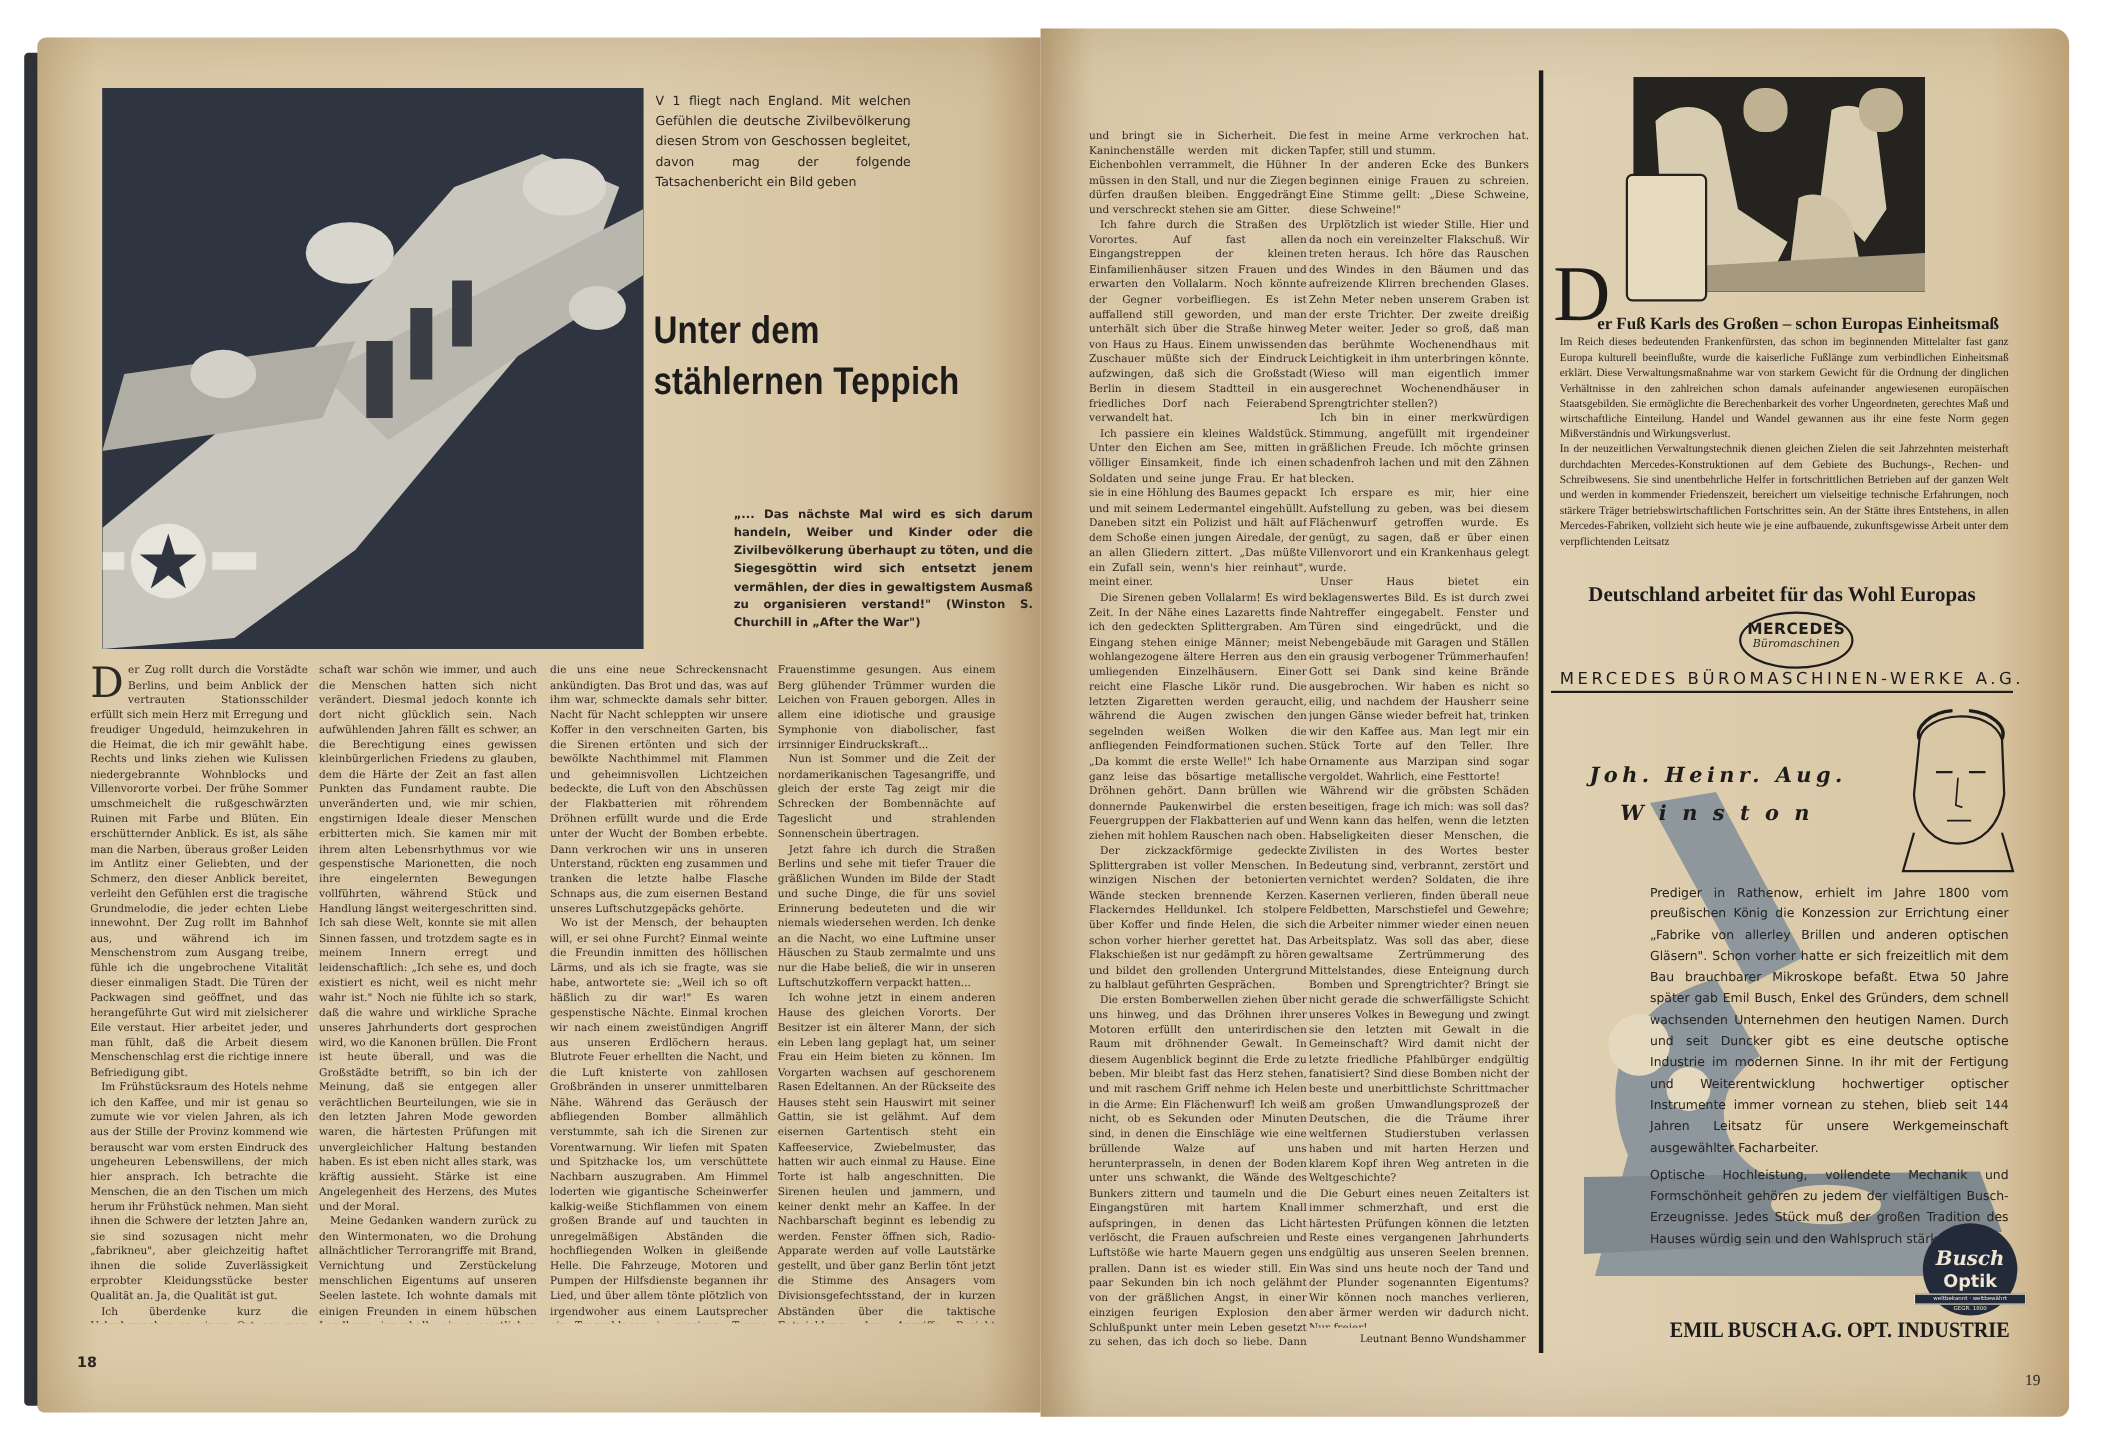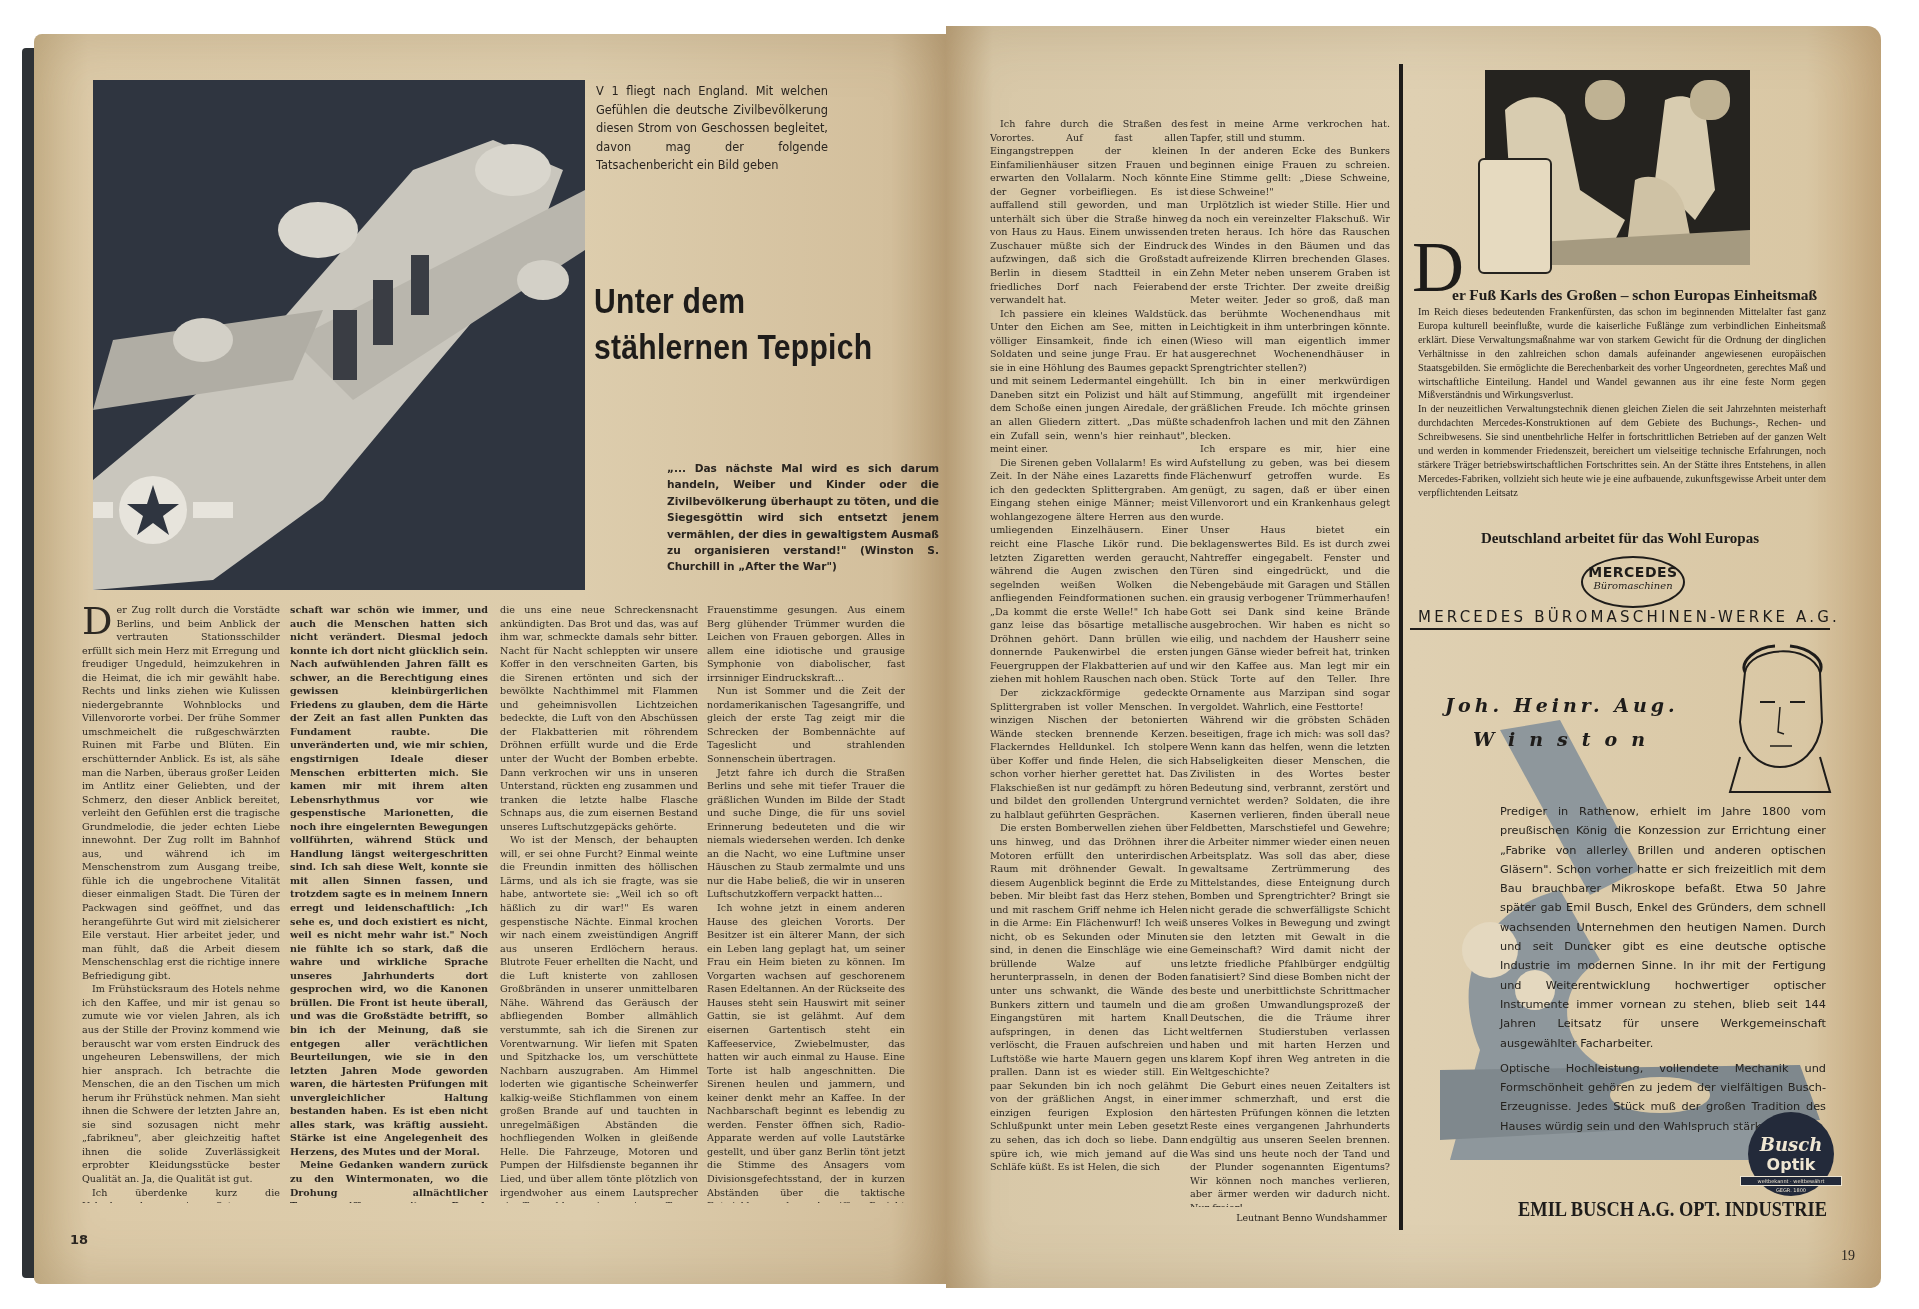--- a/index.html
+++ b/index.html
@@ -21,21 +21,21 @@
   .dropcap { float:left; font-size:38px; line-height:32px; margin:2px 4px 0 0; font-family:"DejaVu Serif", serif; }
   .pagenum { position:absolute; font-family:"DejaVu Sans", sans-serif; font-weight:bold; font-size:13px; color:#2a2520; }
   .vrule { position:absolute; left:1399px; top:64px; width:4px; height:1166px; background:#1e1c1a; }
   .hrule { position:absolute; left:1410px; top:628px; width:420px; height:2px; background:#1e1c1a; }
   .illus { position:absolute; left:1485px; top:70px; width:265px; height:195px; background:#25231f; overflow:hidden; }
   .scroll { position:absolute; left:1478px; top:158px; width:70px; height:112px; background:#e6dac0; border:2px solid #25231f; border-radius:6px; }
   .bigD { position:absolute; left:1412px; top:236px; font-family:"Liberation Serif", serif; font-size:72px; line-height:62px; color:#1e1c1a; }
   .ad-title { position:absolute; left:1452px; top:286px; font-family:"Liberation Serif", serif; font-weight:bold; font-size:15.5px; color:#1e1c1a; white-space:nowrap; }
   .ad-body { position:absolute; left:1418px; top:305px; width:408px; font-family:"Liberation Serif", serif; font-size:10.3px; line-height:13.9px; color:#2a2520; text-align:justify; }
   .ad-body p { margin:0; }
-  .ad-slogan { position:absolute; left:1410px; top:530px; width:420px; text-align:center; font-family:"Liberation Serif", serif; font-weight:bold; font-size:15px; color:#1e1c1a; }
+  .ad-slogan { position:absolute; left:1410px; top:530px; width:420px; text-align:center; font-family:"Liberation Serif", serif; font-weight:bold; font-size:19px; color:#1e1c1a; }
   .merc-logo { position:absolute; left:1581px; top:556px; width:100px; height:48px; border:2.5px solid #1e1c1a; border-radius:50%; text-align:center; }
   .merc-logo .m1 { display:block; margin-top:6px; font-family:"DejaVu Sans", sans-serif; font-weight:bold; font-size:14px; letter-spacing:0.5px; color:#1e1c1a; }
   .merc-logo .m2 { display:block; font-family:"DejaVu Serif", serif; font-style:italic; font-size:10px; color:#1e1c1a; }
   .merc-company { position:absolute; left:1418px; top:608px; width:410px; font-family:"DejaVu Sans", sans-serif; font-size:15px; letter-spacing:3.2px; color:#1e1c1a; white-space:nowrap; }
   .scope { position:absolute; left:1440px; top:720px; width:380px; height:440px; }
   .dun-name { position:absolute; left:1445px; top:688px; font-family:"DejaVu Serif", serif; font-style:italic; font-weight:bold; font-size:19px; line-height:34px; color:#1e1c1a; letter-spacing:4px; }
   .dun-name span { display:block; }
   .dun-name .l2 { margin-left:28px; letter-spacing:14px; }
   .portrait { position:absolute; left:1720px; top:642px; width:120px; height:155px; }
   .busch-body { position:absolute; left:1500px; top:802px; width:326px; font-family:"DejaVu Sans", sans-serif; font-size:11.3px; line-height:19.3px; color:#25221e; text-align:justify; }
@@ -80,40 +80,41 @@
   <div>Unter dem</div>
   <div>stählernen Teppich</div>
 </div>
 <div class="quote">„... Das nächste Mal wird es sich darum handeln, Weiber und Kinder oder die Zivilbevölkerung überhaupt zu töten, und die Siegesgöttin wird sich entsetzt jenem vermählen, der dies in gewaltigstem Ausmaß zu organisieren verstand!" (Winston S. Churchill in „After the War")</div>
 
 <div class="col" style="left:82px; top:603px; width:198px; height:600px; overflow:hidden;">
   <p class="first"><span class="dropcap">D</span><span>er Zug rollt durch die Vorstädte Berlins, und beim Anblick der vertrauten Stationsschilder erfüllt sich mein Herz mit Erregung und freudiger Ungeduld, heimzukehren in die Heimat, die ich mir gewählt habe. Rechts und links ziehen wie Kulissen niedergebrannte Wohnblocks und Villenvororte vorbei. Der frühe Sommer umschmeichelt die rußgeschwärzten Ruinen mit Farbe und Blüten. Ein erschütternder Anblick. Es ist, als sähe man die Narben, überaus großer Leiden im Antlitz einer Geliebten, und der Schmerz, den dieser Anblick bereitet, verleiht den Gefühlen erst die tragische Grundmelodie, die jeder echten Liebe innewohnt. Der Zug rollt im Bahnhof aus, und während ich im Menschenstrom zum Ausgang treibe, fühle ich die ungebrochene Vitalität dieser einmaligen Stadt. Die Türen der Packwagen sind geöffnet, und das herangeführte Gut wird mit zielsicherer Eile verstaut. Hier arbeitet jeder, und man fühlt, daß die Arbeit diesem Menschenschlag erst die richtige innere Befriedigung gibt.</span></p>
   <p>Im Frühstücksraum des Hotels nehme ich den Kaffee, und mir ist genau so zumute wie vor vielen Jahren, als ich aus der Stille der Provinz kommend wie berauscht war vom ersten Eindruck des ungeheuren Lebenswillens, der mich hier ansprach. Ich betrachte die Menschen, die an den Tischen um mich herum ihr Frühstück nehmen. Man sieht ihnen die Schwere der letzten Jahre an, sie sind sozusagen nicht mehr „fabrikneu", aber gleichzeitig haftet ihnen die solide Zuverlässigkeit erprobter Kleidungsstücke bester Qualität an. Ja, die Qualität ist gut.</p>
   <p>Ich überdenke kurz die Urlaubswochen an einem Ort, wo man Bomben nur vom Hörensagen kennt. Die Land-</p>
 </div>
-<div class="col" style="left:290px; top:603px; width:198px; height:600px; overflow:hidden;font-weight:bold;">
+<div class="col" style="left:290px; top:603px; width:198px; height:600px; overflow:hidden;">
   <p class="first">schaft war schön wie immer, und auch die Menschen hatten sich nicht verändert. Diesmal jedoch konnte ich dort nicht glücklich sein. Nach aufwühlenden Jahren fällt es schwer, an die Berechtigung eines gewissen kleinbürgerlichen Friedens zu glauben, dem die Härte der Zeit an fast allen Punkten das Fundament raubte. Die unveränderten und, wie mir schien, engstirnigen Ideale dieser Menschen erbitterten mich. Sie kamen mir mit ihrem alten Lebensrhythmus vor wie gespenstische Marionetten, die noch ihre eingelernten Bewegungen vollführten, während Stück und Handlung längst weitergeschritten sind. Ich sah diese Welt, konnte sie mit allen Sinnen fassen, und trotzdem sagte es in meinem Innern erregt und leidenschaftlich: „Ich sehe es, und doch existiert es nicht, weil es nicht mehr wahr ist." Noch nie fühlte ich so stark, daß die wahre und wirkliche Sprache unseres Jahrhunderts dort gesprochen wird, wo die Kanonen brüllen. Die Front ist heute überall, und was die Großstädte betrifft, so bin ich der Meinung, daß sie entgegen aller verächtlichen Beurteilungen, wie sie in den letzten Jahren Mode geworden waren, die härtesten Prüfungen mit unvergleichlicher Haltung bestanden haben. Es ist eben nicht alles stark, was kräftig aussieht. Stärke ist eine Angelegenheit des Herzens, des Mutes und der Moral.</p>
   <p>Meine Gedanken wandern zurück zu den Wintermonaten, wo die Drohung allnächtlicher Terrorangriffe mit Brand, Vernichtung und Zerstückelung menschlichen Eigentums auf unseren Seelen lastete. Ich wohnte damals mit einigen Freunden in einem hübschen Landhaus innerhalb eines westlichen Vororts von Berlin. Allabendlich saßen wir um den Tisch und horchten mit ungeduldiger Spannung auf die Zeichen im Radio,</p>
 </div>
 <div class="col" style="left:500px; top:603px; width:198px; height:600px; overflow:hidden;">
   <p class="first">die uns eine neue Schreckensnacht ankündigten. Das Brot und das, was auf ihm war, schmeckte damals sehr bitter. Nacht für Nacht schleppten wir unsere Koffer in den verschneiten Garten, bis die Sirenen ertönten und sich der bewölkte Nachthimmel mit Flammen und geheimnisvollen Lichtzeichen bedeckte, die Luft von den Abschüssen der Flakbatterien mit röhrendem Dröhnen erfüllt wurde und die Erde unter der Wucht der Bomben erbebte. Dann verkrochen wir uns in unseren Unterstand, rückten eng zusammen und tranken die letzte halbe Flasche Schnaps aus, die zum eisernen Bestand unseres Luftschutzgepäcks gehörte.</p>
   <p>Wo ist der Mensch, der behaupten will, er sei ohne Furcht? Einmal weinte die Freundin inmitten des höllischen Lärms, und als ich sie fragte, was sie habe, antwortete sie: „Weil ich so oft häßlich zu dir war!" Es waren gespenstische Nächte. Einmal krochen wir nach einem zweistündigen Angriff aus unseren Erdlöchern heraus. Blutrote Feuer erhellten die Nacht, und die Luft knisterte von zahllosen Großbränden in unserer unmittelbaren Nähe. Während das Geräusch der abfliegenden Bomber allmählich verstummte, sah ich die Sirenen zur Vorentwarnung. Wir liefen mit Spaten und Spitzhacke los, um verschüttete Nachbarn auszugraben. Am Himmel loderten wie gigantische Scheinwerfer kalkig-weiße Stichflammen von einem großen Brande auf und tauchten in unregelmäßigen Abständen die hochfliegenden Wolken in gleißende Helle. Die Fahrzeuge, Motoren und Pumpen der Hilfsdienste begannen ihr Lied, und über allem tönte plötzlich von irgendwoher aus einem Lautsprecher ein Tanzschlager, in rassigem Tempo von einer sinnlich-heiseren</p>
 </div>
 <div class="col" style="left:707px; top:603px; width:198px; height:600px; overflow:hidden;">
   <p class="first">Frauenstimme gesungen. Aus einem Berg glühender Trümmer wurden die Leichen von Frauen geborgen. Alles in allem eine idiotische und grausige Symphonie von diabolischer, fast irrsinniger Eindruckskraft...</p>
   <p>Nun ist Sommer und die Zeit der nordamerikanischen Tagesangriffe, und gleich der erste Tag zeigt mir die Schrecken der Bombennächte auf Tageslicht und strahlenden Sonnenschein übertragen.</p>
   <p>Jetzt fahre ich durch die Straßen Berlins und sehe mit tiefer Trauer die gräßlichen Wunden im Bilde der Stadt und suche Dinge, die für uns soviel Erinnerung bedeuteten und die wir niemals wiedersehen werden. Ich denke an die Nacht, wo eine Luftmine unser Häuschen zu Staub zermalmte und uns nur die Habe beließ, die wir in unseren Luftschutzkoffern verpackt hatten...</p>
   <p>Ich wohne jetzt in einem anderen Hause des gleichen Vororts. Der Besitzer ist ein älterer Mann, der sich ein Leben lang geplagt hat, um seiner Frau ein Heim bieten zu können. Im Vorgarten wachsen auf geschorenem Rasen Edeltannen. An der Rückseite des Hauses steht sein Hauswirt mit seiner Gattin, sie ist gelähmt. Auf dem eisernen Gartentisch steht ein Kaffeeservice, Zwiebelmuster, das hatten wir auch einmal zu Hause. Eine Torte ist halb angeschnitten. Die Sirenen heulen und jammern, und keiner denkt mehr an Kaffee. In der Nachbarschaft beginnt es lebendig zu werden. Fenster öffnen sich, Radio-Apparate werden auf volle Lautstärke gestellt, und über ganz Berlin tönt jetzt die Stimme des Ansagers vom Divisionsgefechtsstand, der in kurzen Abständen über die taktische Entwicklung des Angriffs Bericht erstattet. Mein Hauswirt fängt die sechs jungen, noch goldgelb gefiederten Gänse ein</p>
 </div>
 
 <div class="pagenum" style="left:70px; top:1232px;">18</div>
 
 <div class="page right"></div>
 
 <div class="col" style="left:990px; top:117px; width:198px; height:1110px; overflow:hidden;">
+  <p class="first">und bringt sie in Sicherheit. Die Kaninchenställe werden mit dicken Eichenbohlen verrammelt, die Hühner müssen in den Stall, und nur die Ziegen dürfen draußen bleiben. Enggedrängt und verschreckt stehen sie am Gitter.</p>
   <p>Ich fahre durch die Straßen des Vorortes. Auf fast allen Eingangstreppen der kleinen Einfamilienhäuser sitzen Frauen und erwarten den Vollalarm. Noch könnte der Gegner vorbeifliegen. Es ist auffallend still geworden, und man unterhält sich über die Straße hinweg von Haus zu Haus. Einem unwissenden Zuschauer müßte sich der Eindruck aufzwingen, daß sich die Großstadt Berlin in diesem Stadtteil in ein friedliches Dorf nach Feierabend verwandelt hat.</p>
   <p>Ich passiere ein kleines Waldstück. Unter den Eichen am See, mitten in völliger Einsamkeit, finde ich einen Soldaten und seine junge Frau. Er hat sie in eine Höhlung des Baumes gepackt und mit seinem Ledermantel eingehüllt. Daneben sitzt ein Polizist und hält auf dem Schoße einen jungen Airedale, der an allen Gliedern zittert. „Das müßte ein Zufall sein, wenn's hier reinhaut", meint einer.</p>
   <p>Die Sirenen geben Vollalarm! Es wird Zeit. In der Nähe eines Lazaretts finde ich den gedeckten Splittergraben. Am Eingang stehen einige Männer; meist wohlangezogene ältere Herren aus den umliegenden Einzelhäusern. Einer reicht eine Flasche Likör rund. Die letzten Zigaretten werden geraucht, während die Augen zwischen den segelnden weißen Wolken die anfliegenden Feindformationen suchen. „Da kommt die erste Welle!" Ich habe ganz leise das bösartige metallische Dröhnen gehört. Dann brüllen wie donnernde Paukenwirbel die ersten Feuergruppen der Flakbatterien auf und ziehen mit hohlem Rauschen nach oben.</p>
   <p>Der zickzackförmige gedeckte Splittergraben ist voller Menschen. In winzigen Nischen der betonierten Wände stecken brennende Kerzen. Flackerndes Helldunkel. Ich stolpere über Koffer und finde Helen, die sich schon vorher hierher gerettet hat. Das Flakschießen ist nur gedämpft zu hören und bildet den grollenden Untergrund zu halblaut geführten Gesprächen.</p>
   <p>Die ersten Bomberwellen ziehen über uns hinweg, und das Dröhnen ihrer Motoren erfüllt den unterirdischen Raum mit dröhnender Gewalt. In diesem Augenblick beginnt die Erde zu beben. Mir bleibt fast das Herz stehen, und mit raschem Griff nehme ich Helen in die Arme: Ein Flächenwurf! Ich weiß nicht, ob es Sekunden oder Minuten sind, in denen die Einschläge wie eine brüllende Walze auf uns herunterprasseln, in denen der Boden unter uns schwankt, die Wände des Bunkers zittern und taumeln und die Eingangstüren mit hartem Knall aufspringen, in denen das Licht verlöscht, die Frauen aufschreien und Luftstöße wie harte Mauern gegen uns prallen. Dann ist es wieder still. Ein paar Sekunden bin ich noch gelähmt von der gräßlichen Angst, in einer einzigen feurigen Explosion den Schlußpunkt unter mein Leben gesetzt zu sehen, das ich doch so liebe. Dann spüre ich, wie mich jemand auf die Schläfe küßt. Es ist Helen, die sich</p>
 </div>
 <div class="col" style="left:1190px; top:117px; width:200px; height:1090px; overflow:hidden;">
   <p class="first">fest in meine Arme verkrochen hat. Tapfer, still und stumm.</p>
   <p>In der anderen Ecke des Bunkers beginnen einige Frauen zu schreien. Eine Stimme gellt: „Diese Schweine, diese Schweine!"</p>
   <p>Urplötzlich ist wieder Stille. Hier und da noch ein vereinzelter Flakschuß. Wir treten heraus. Ich höre das Rauschen des Windes in den Bäumen und das aufreizende Klirren brechenden Glases. Zehn Meter neben unserem Graben ist der erste Trichter. Der zweite dreißig Meter weiter. Jeder so groß, daß man das berühmte Wochenendhaus mit Leichtigkeit in ihm unterbringen könnte. (Wieso will man eigentlich immer ausgerechnet Wochenendhäuser in Sprengtrichter stellen?)</p>

